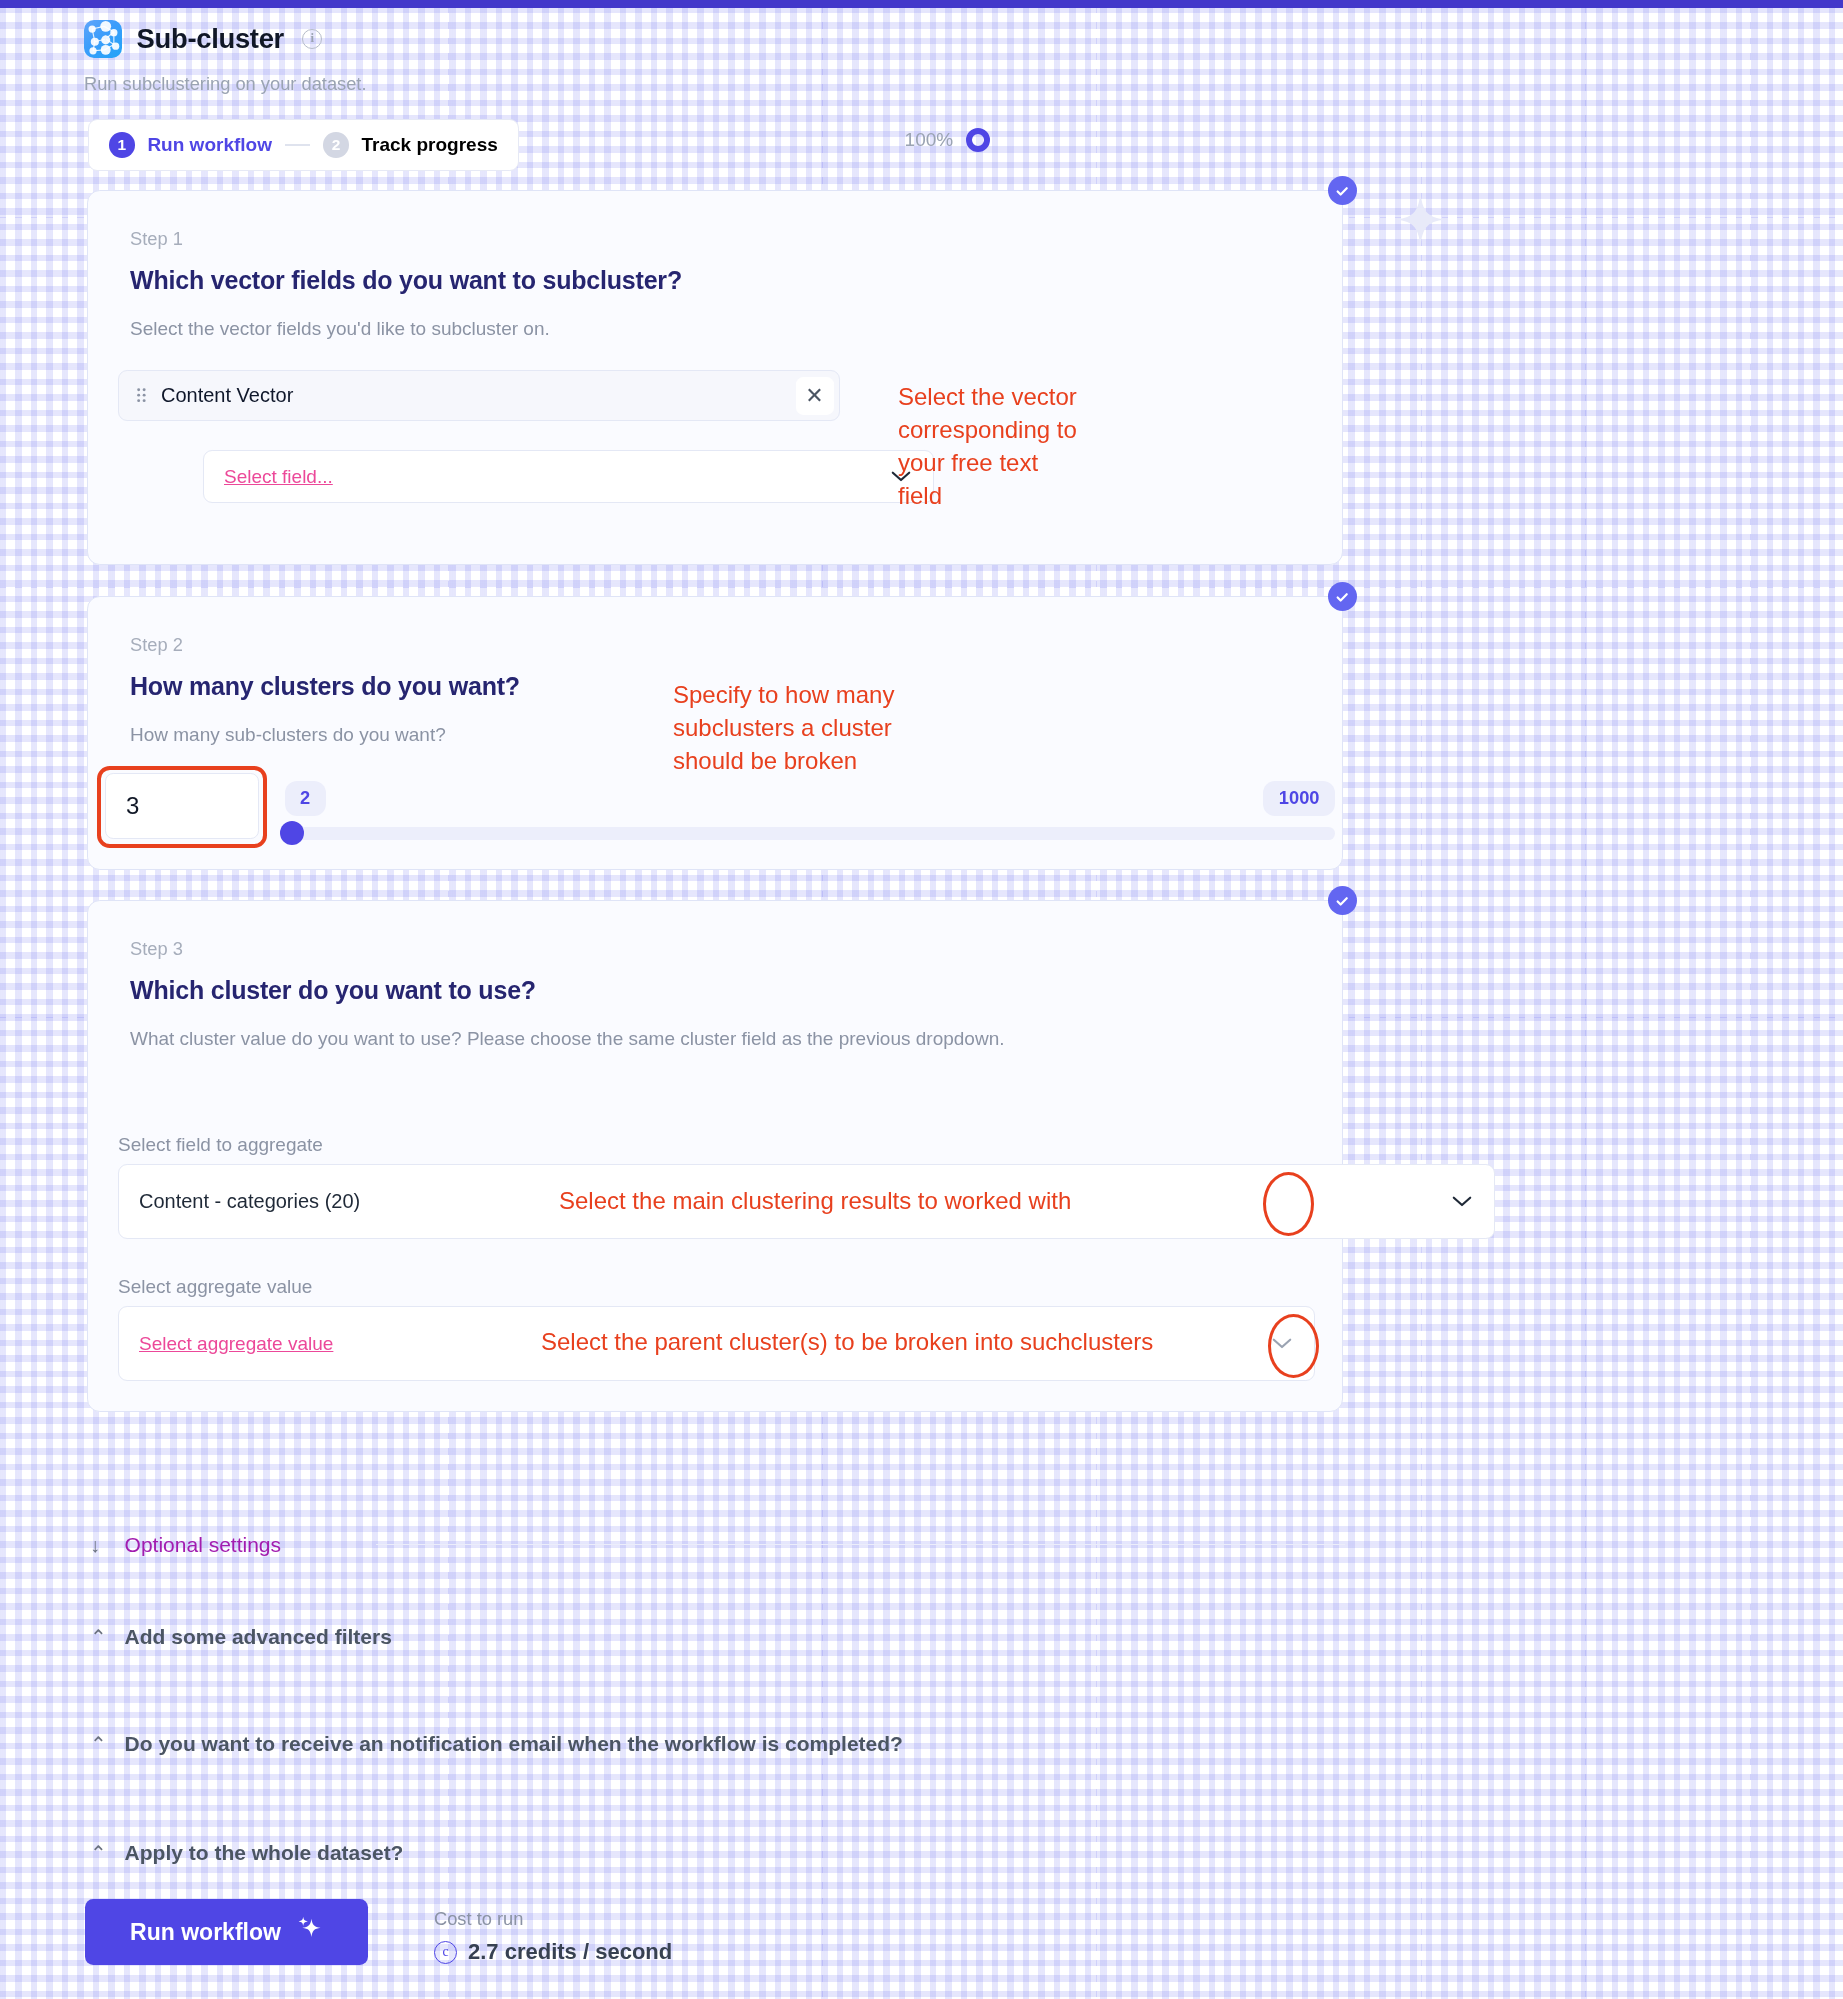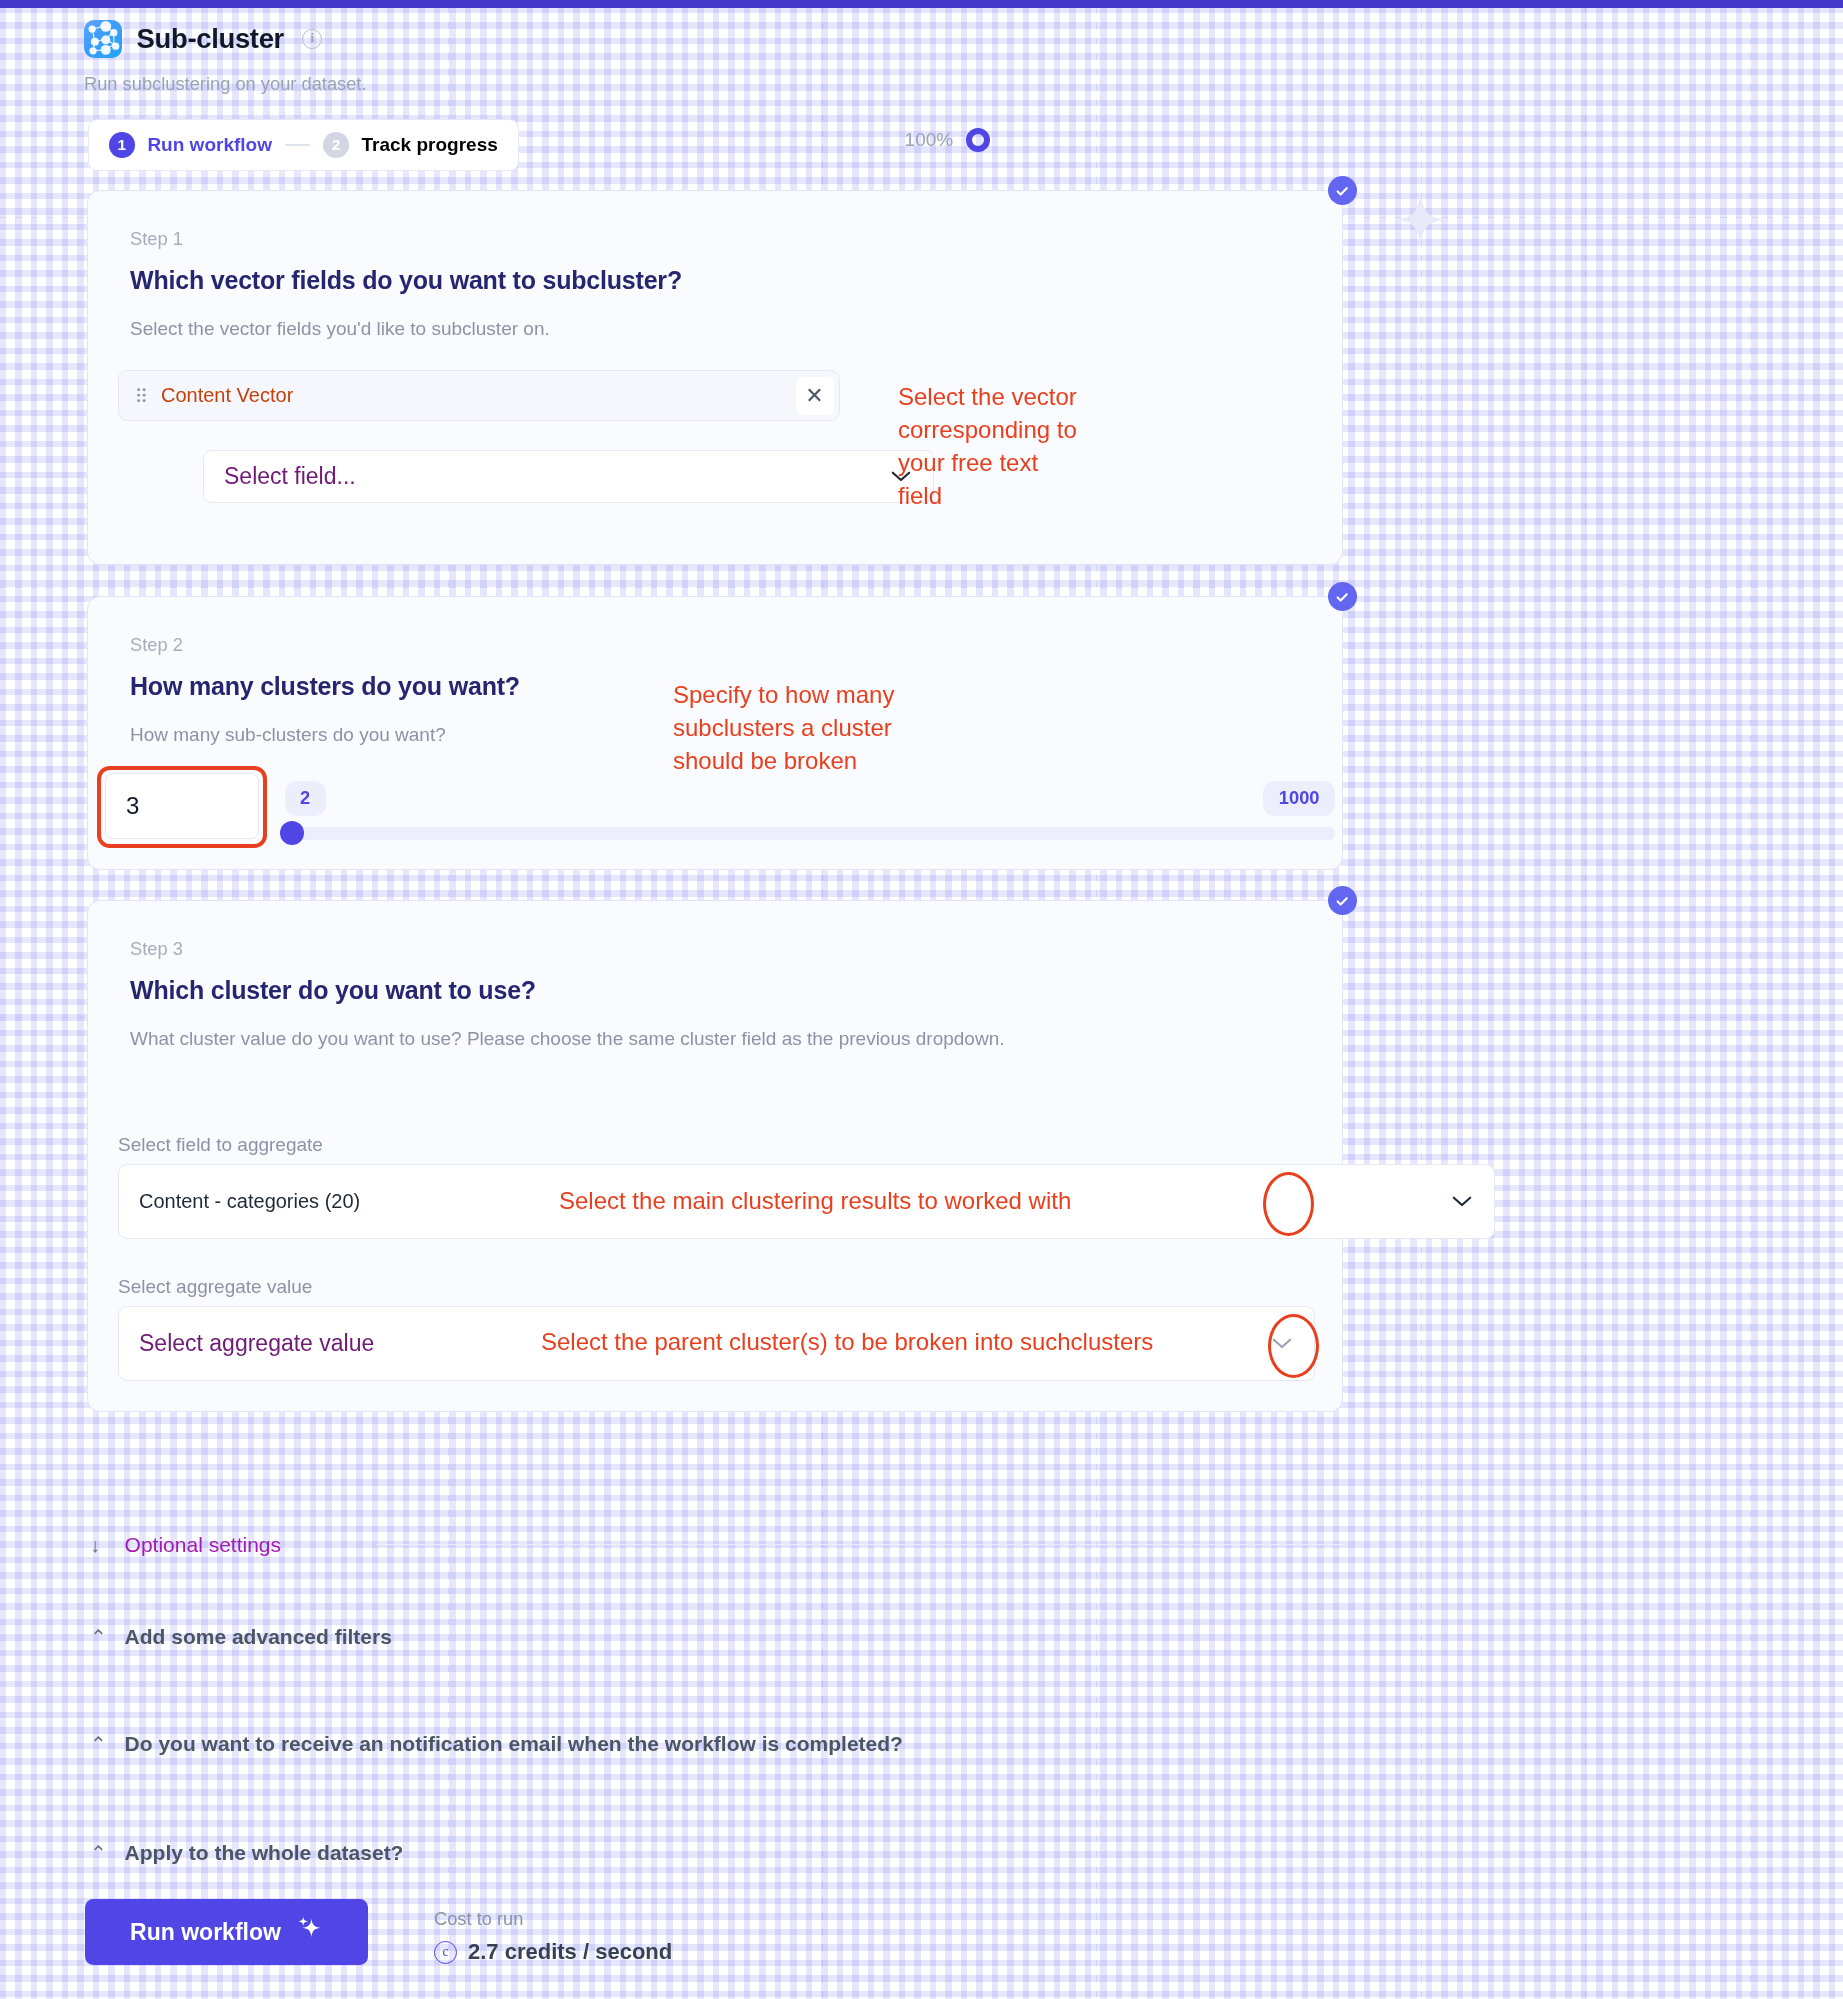--- a/index.html
+++ b/index.html
@@ -130,36 +130,36 @@
     font-size: 19px; color: #8b93a4; margin-top: 20px; line-height: 1.45;
   }
 
   
   .token {
     display: flex; align-items: center;
     background: #f6f7fc; border: 0.9px solid #e4e8f5;
     border-radius: 9.1px; height: 51px; padding: 0 5.5px 0 16.4px;
   }
   .drag-dots { width: 12.8px; height: 18.3px; flex: none; margin-right: 12.8px; }
-  .token-label { font-size: 20px; color: #c2410c; flex: 1; }
+  .token-label { font-size: 20px; color: #0f172a; flex: 1; }
   .token-x {
     width: 38px; height: 38px; border-radius: 7.3px;
     background: #ffffff; display: flex; align-items: center;
     justify-content: center; color: #4b5563; font-size: 22px;
     flex: none;
   }
 
   
   .select-box {
     display: flex; align-items: center; background: #ffffff;
     border: 0.9px solid #e4e8f5; border-radius: 9.1px;
     height: 53px; padding: 0 20px;
   }
   .select-value { font-size: 20px; color: #1f2937; }
-  .select-placeholder { font-size: 23px; color: #701a75; }
+  .select-placeholder { font-size: 19px; color: #ec4899; text-decoration: underline; }
   .chev {
     margin-left: auto; width: 24px; height: 24px;
     display: flex; align-items: center; justify-content: center;
     color: #374151; flex: none;
   }
 
   
   .chev-ring {
     position: absolute; border: 3.7px solid #e8401e;
     border-radius: 50%;

